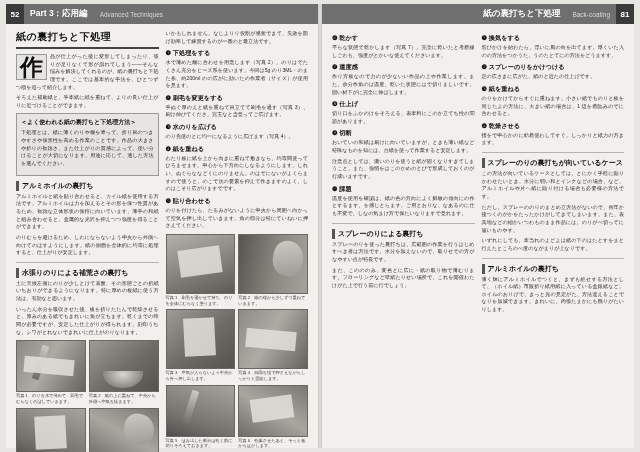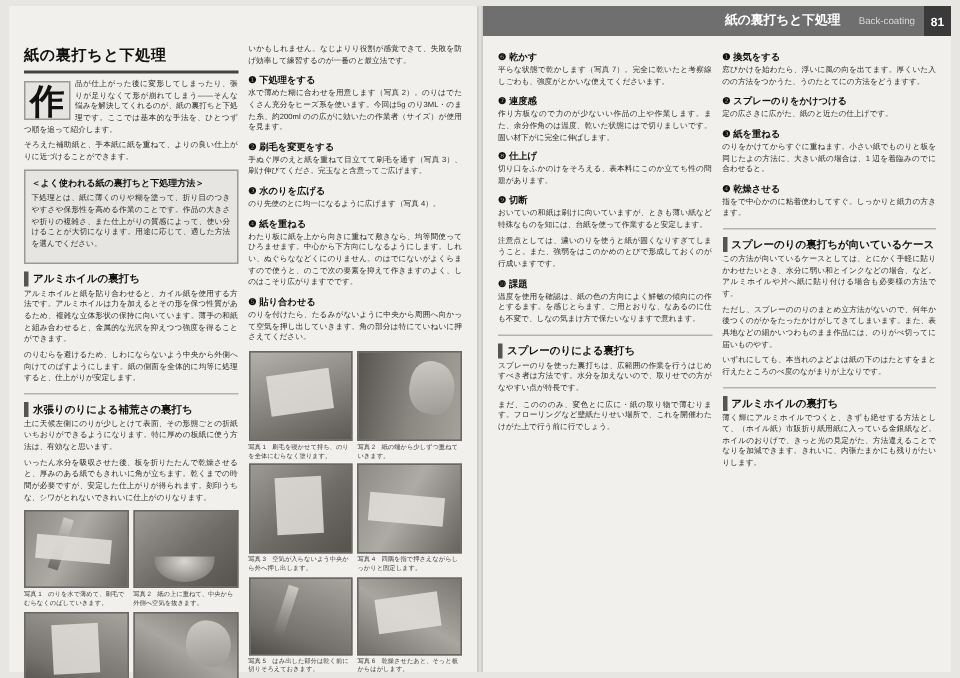--- a/index.html
+++ b/index.html
@@ -139,20 +139,25 @@
     text-shadow: 0 1px 2px rgba(0,0,0,.35);
     font-family: "Liberation Serif", serif;
   }
 </style>
 </head>
 <body>
 
 <div class="spread">
 
   <div class="page page-left">
+    <div class="hdr hdr-left">
+      <div class="folio">52</div>
+      <div class="hdr-title">Part 3：応用編</div>
+      <div class="hdr-sub">Advanced Techniques</div>
+    </div>
 
     <div class="body">
       <div class="cols">
 
         <div class="col">
           <h2 class="sect">紙の裏打ちと下処理</h2>
           <p class="tx">
             <span class="dropcap">作</span>
             <span>品が仕上がった後に変形してしまったり、張りが足りなくて形が崩れてしまう――そんな悩みを解決してくれるのが、紙の裏打ちと下処理です。ここでは基本的な手法を、ひとつずつ順を追って紹介します。</span>
           </p>

